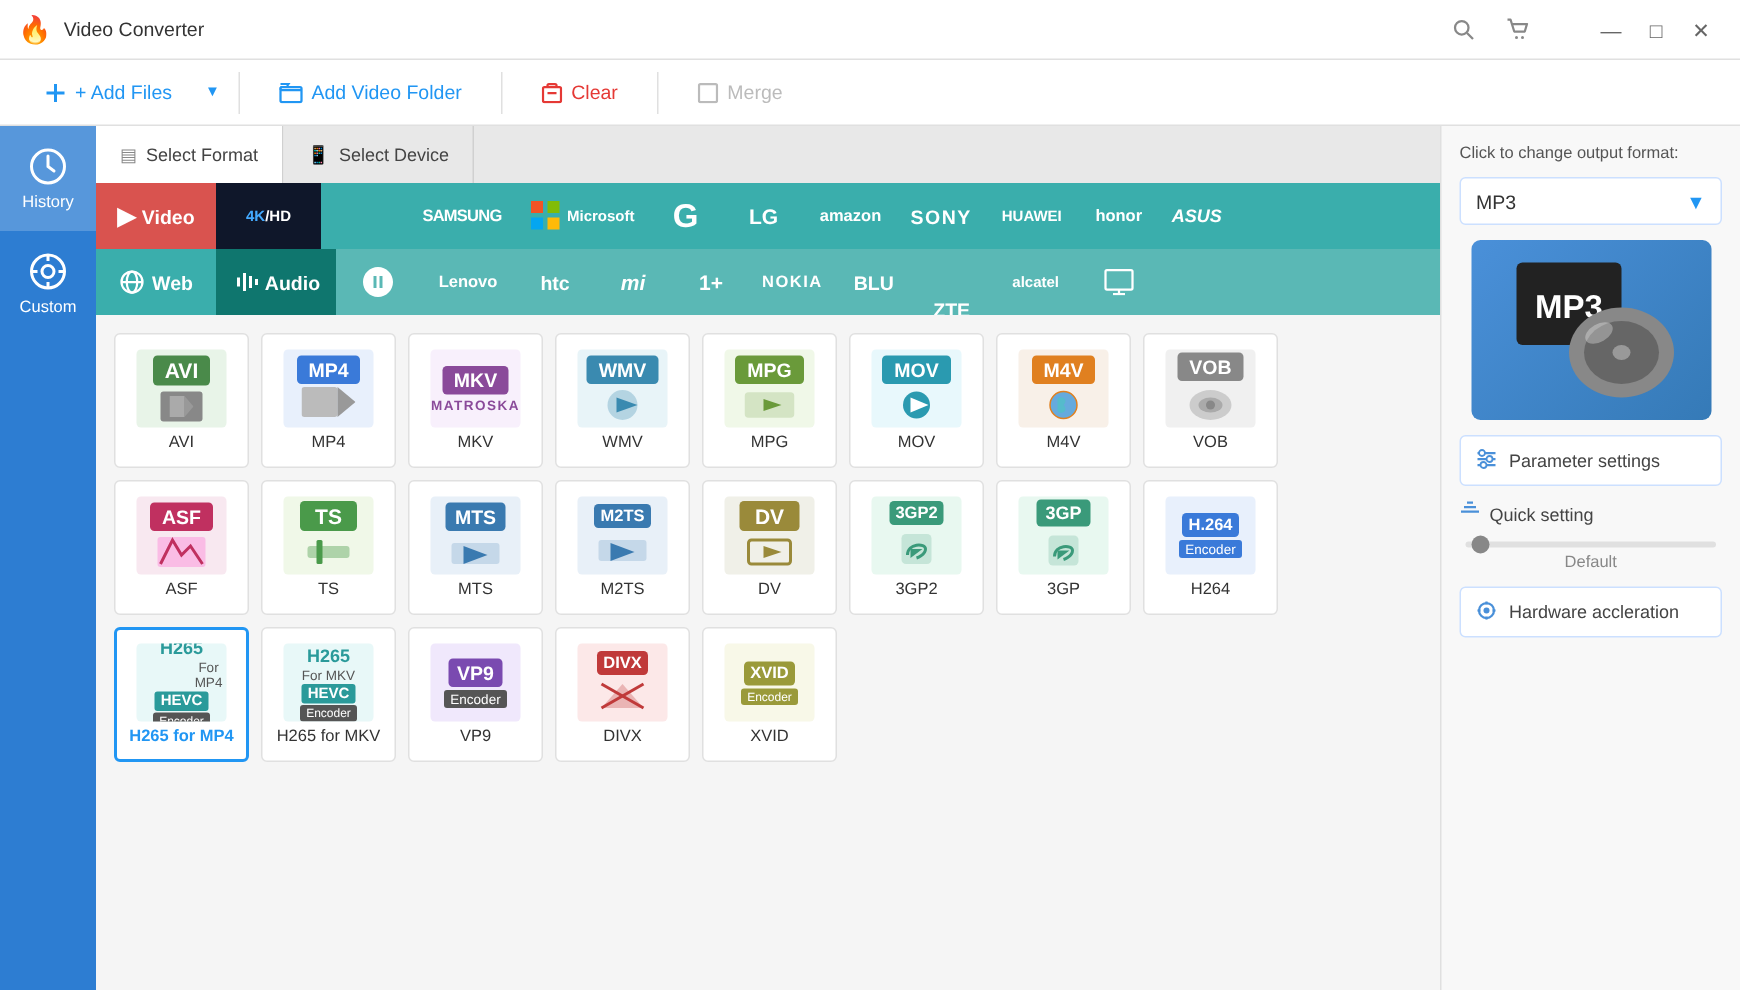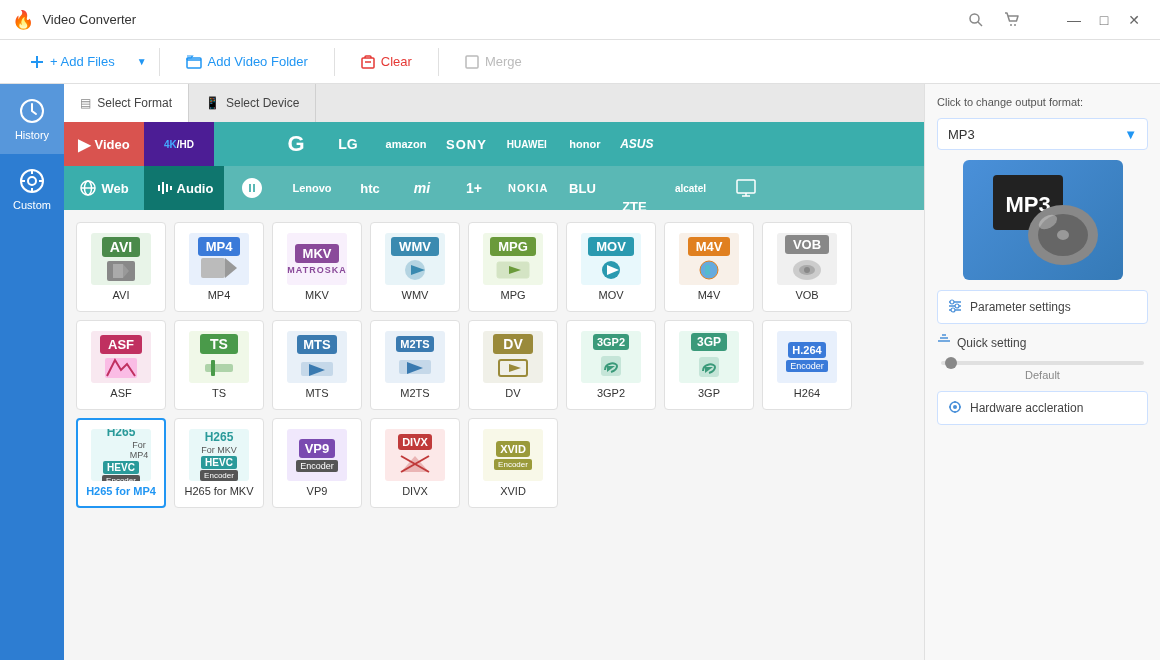--- a/index.html
+++ b/index.html
@@ -86,21 +86,21 @@
       background: #3aaeac;
       align-items: center;
     }
     .brand-item {
       height: 44px; min-width: 56px;
       display: flex; align-items: center; justify-content: center;
       cursor: pointer; padding: 0 8px;
       color: #fff; font-size: 13px; font-weight: bold;
     }
     .brand-item.video { background: #d9534f; min-width: 80px; }
-    .brand-item.hd { background: #4c1d95; min-width: 70px; }
+    .brand-item.hd { background: #0f172a; min-width: 70px; }
     .brand-item.web { min-width: 80px; }
     .brand-item.audio { min-width: 80px; }
 
     
     #format-grid {
       flex: 1;
       overflow-y: auto;
       padding: 12px;
       background: #f5f5f5;
       display: flex;
@@ -122,21 +122,21 @@
 
     
     .fmt-box {
       width: 60px; height: 52px;
       display: flex; align-items: center; justify-content: center;
       border-radius: 3px; position: relative; overflow: hidden;
     }
     
     
     #right-panel {
-      width: 236px;
+      width: 200px;
       background: #f8f8f8;
       border-left: 1px solid #e0e0e0;
       display: flex; flex-direction: column;
       padding: 12px;
       gap: 10px;
     }
     #format-dropdown {
       width: 100%; height: 32px;
       background: #fff;
       border: 1px solid #cce0ff;
@@ -318,20 +318,30 @@
     <div id="brand-bar">
       <div class="brand-item video">
         <span style="font-size:16px;margin-right:4px;">▶</span>
         <span>Video</span>
       </div>
       <div class="brand-item hd">
         <span style="font-size:10px;font-weight:bold;color:#4af;">4K</span>
         <span style="font-size:10px;font-weight:bold;color:#fff;">/HD</span>
       </div>
       <div class="brand-item" style="font-size:22px;min-width:56px;"></div>
+      <div class="brand-item" style="font-size:11px;letter-spacing:-0.5px;min-width:76px;">SAMSUNG</div>
+      <div class="brand-item" style="min-width:72px;">
+        <div class="microsoft-logo" style="display:grid;grid-template-columns:1fr 1fr;gap:2px;width:20px;height:20px;margin-right:4px;">
+          <div class="ms-sq ms-red"></div>
+          <div class="ms-sq ms-green"></div>
+          <div class="ms-sq ms-blue"></div>
+          <div class="ms-sq ms-yellow"></div>
+        </div>
+        <span style="font-size:10px;">Microsoft</span>
+      </div>
       <div class="brand-item" style="font-size:22px;font-weight:bold;color:#fff;min-width:52px;">G</div>
       <div class="brand-item" style="font-size:14px;min-width:52px;">LG</div>
       <div class="brand-item" style="font-size:11px;min-width:64px;">amazon</div>
       <div class="brand-item" style="font-size:13px;letter-spacing:1px;min-width:56px;">SONY</div>
       <div class="brand-item" style="font-size:10px;min-width:64px;">HUAWEI</div>
       <div class="brand-item" style="font-size:11px;min-width:52px;">honor</div>
       <div class="brand-item" style="font-size:12px;font-style:italic;min-width:52px;">ASUS</div>
     </div>
 
     <div id="brand-bar-2" style="display:flex;height:44px;background:#5ab8b5;align-items:center;">

